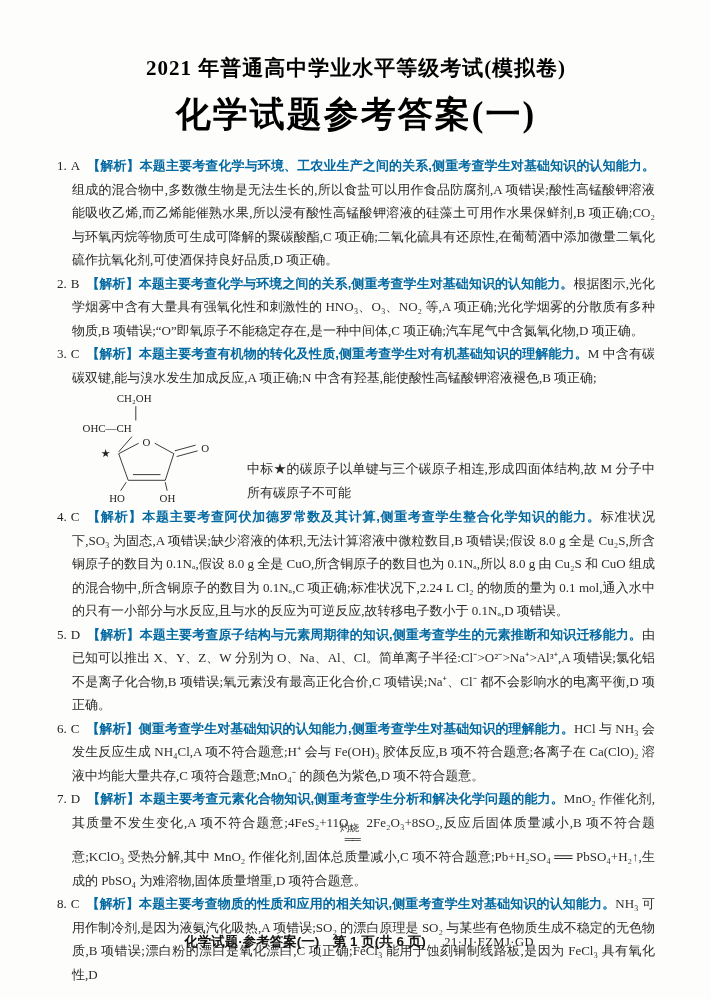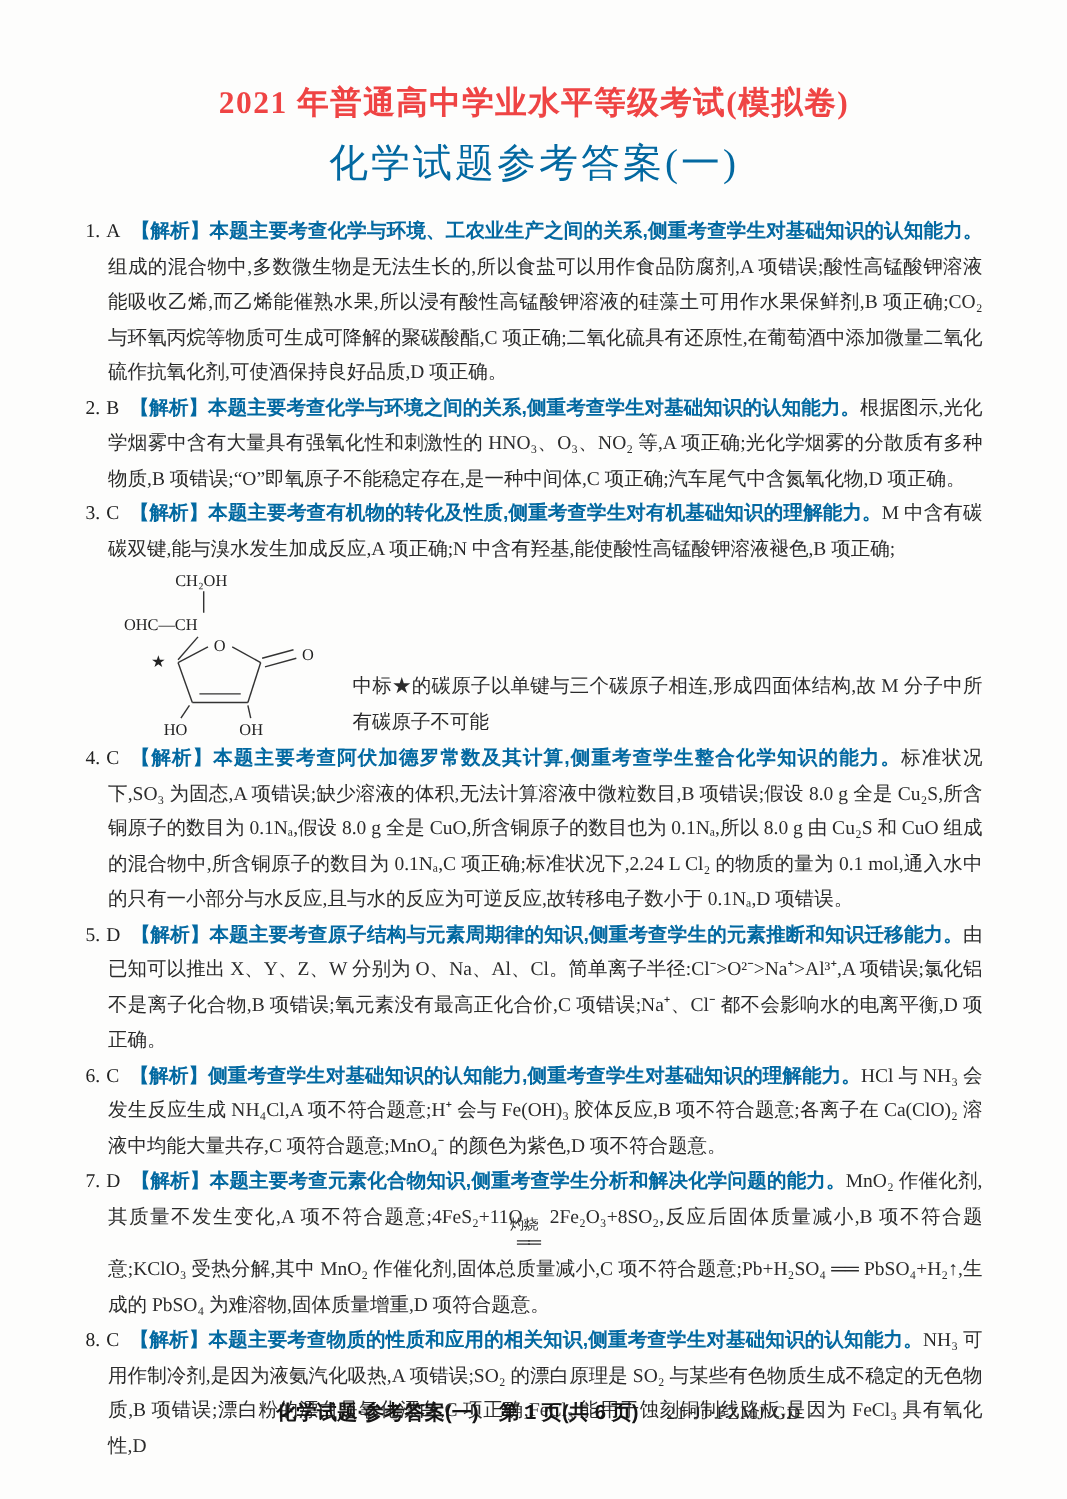--- a/index.html
+++ b/index.html
@@ -10,37 +10,37 @@
     font-family:"Liberation Serif", serif;
     color:#2b2b2b;
   }
   .page{
     position:absolute;inset:0;
     padding:54px 56px 0 57px;
     box-sizing:border-box;
   }
   .title1{
     font-size:21px;font-weight:700;text-align:center;
-    margin:0 0 9px 0;color:#ef4444;letter-spacing:1px;
+    margin:0 0 9px 0;color:#000000;letter-spacing:1px;
   }
   .title2{
-    font-size:26px;font-weight:400;text-align:center;
-    margin:0 0 16px 0;color:#0369a1;letter-spacing:2px;
+    font-size:35px;font-weight:700;text-align:center;
+    margin:0 0 16px 0;color:#000000;letter-spacing:2px;
   }
   .items{font-size:13px;line-height:23.5px;}
   .item{margin:0;padding-left:15px;text-indent:-15px;text-align:justify;}
   .item-cont{margin:0;padding-left:15px;text-indent:0;text-align:justify;}
   .num{margin-right:4px;color:#222;}
   .ans{margin-right:7px;color:#222;}
   .lead{
     font-family:"Liberation Sans", sans-serif;
     font-weight:700;color:#0369a1;
   }
   .bodytxt{color:#2b2b2b;}
-  .struct-row{display:flex;align-items:flex-end;gap:8px;padding-left:18px;margin:2px 0 0 0;}
+  .struct-row{display:flex;align-items:flex-end;gap:20px;padding-left:18px;margin:2px 0 0 0;}
   .struct-row svg{flex:0 0 auto;display:block;}
   .body2{margin:0;text-align:justify;padding-bottom:1px;}
   .rxn{
     display:inline-flex;flex-direction:column;align-items:center;
     line-height:1;vertical-align:-4px;margin:0 2px;
   }
   .rxn-cond{font-size:9.5px;color:#2b2b2b;}
   .rxn-line{font-size:12px;letter-spacing:-1px;color:#2b2b2b;}
   .footer{
     position:absolute;top:933px;left:0;width:582px;

